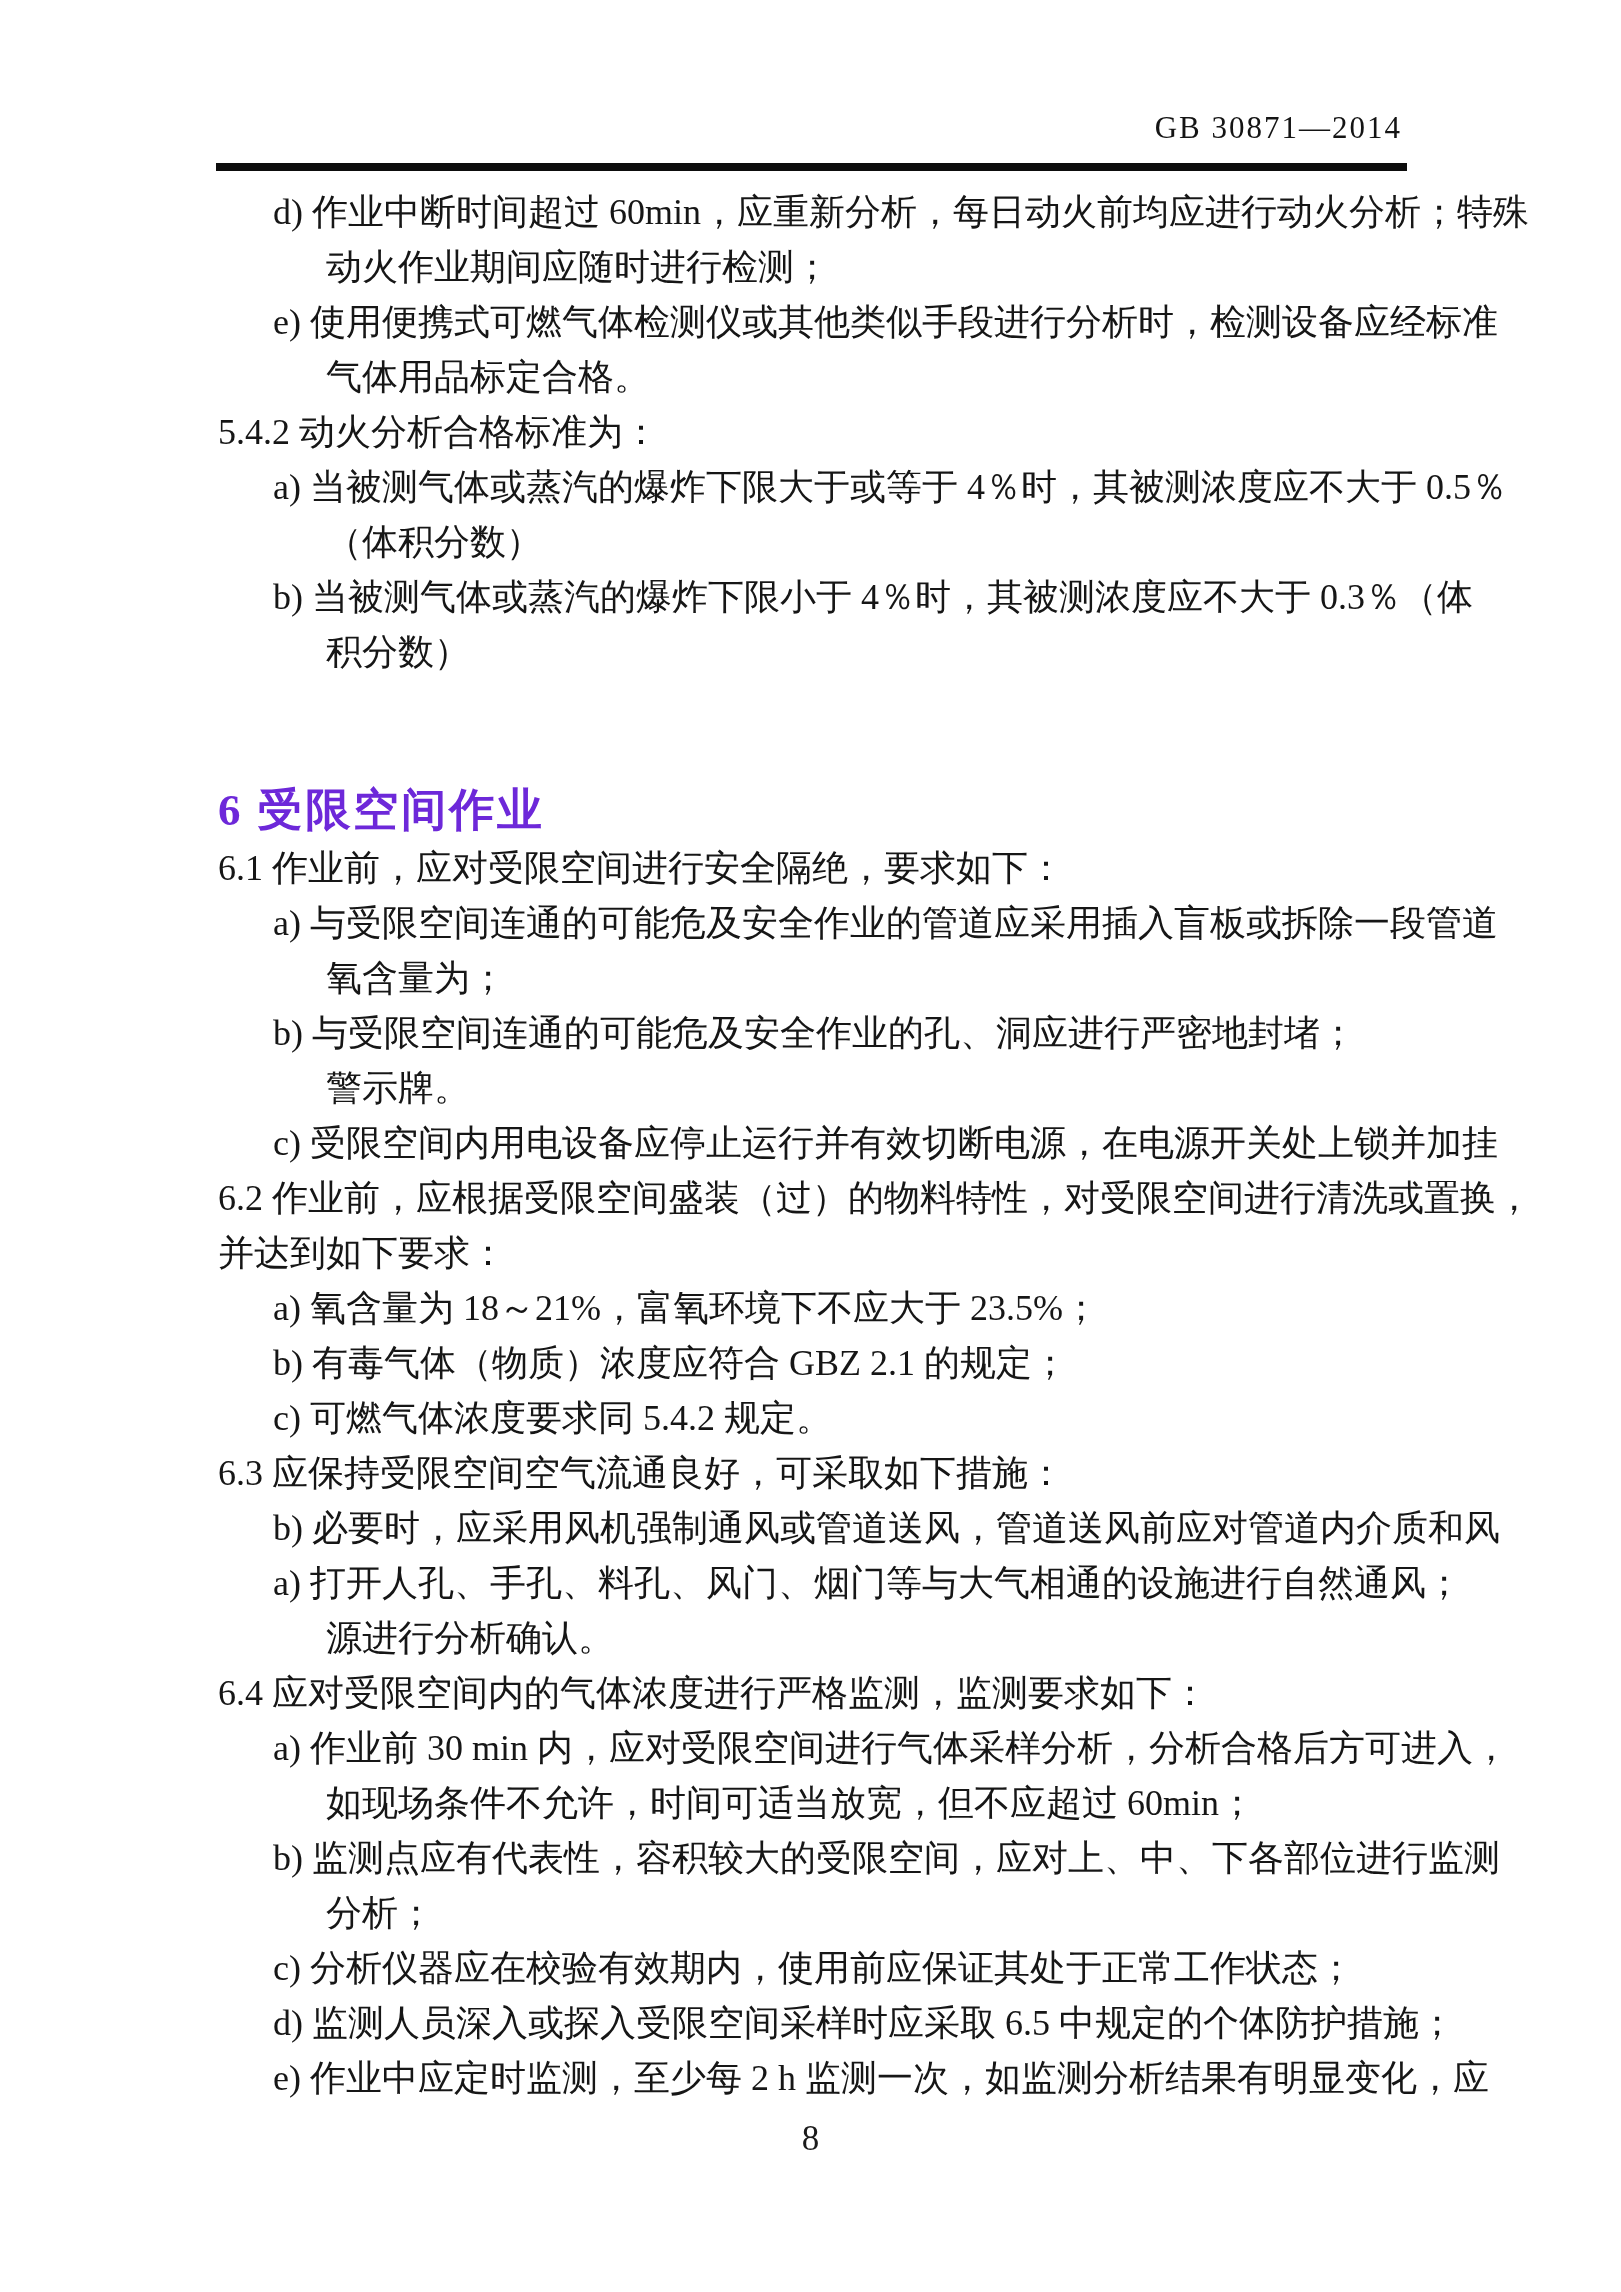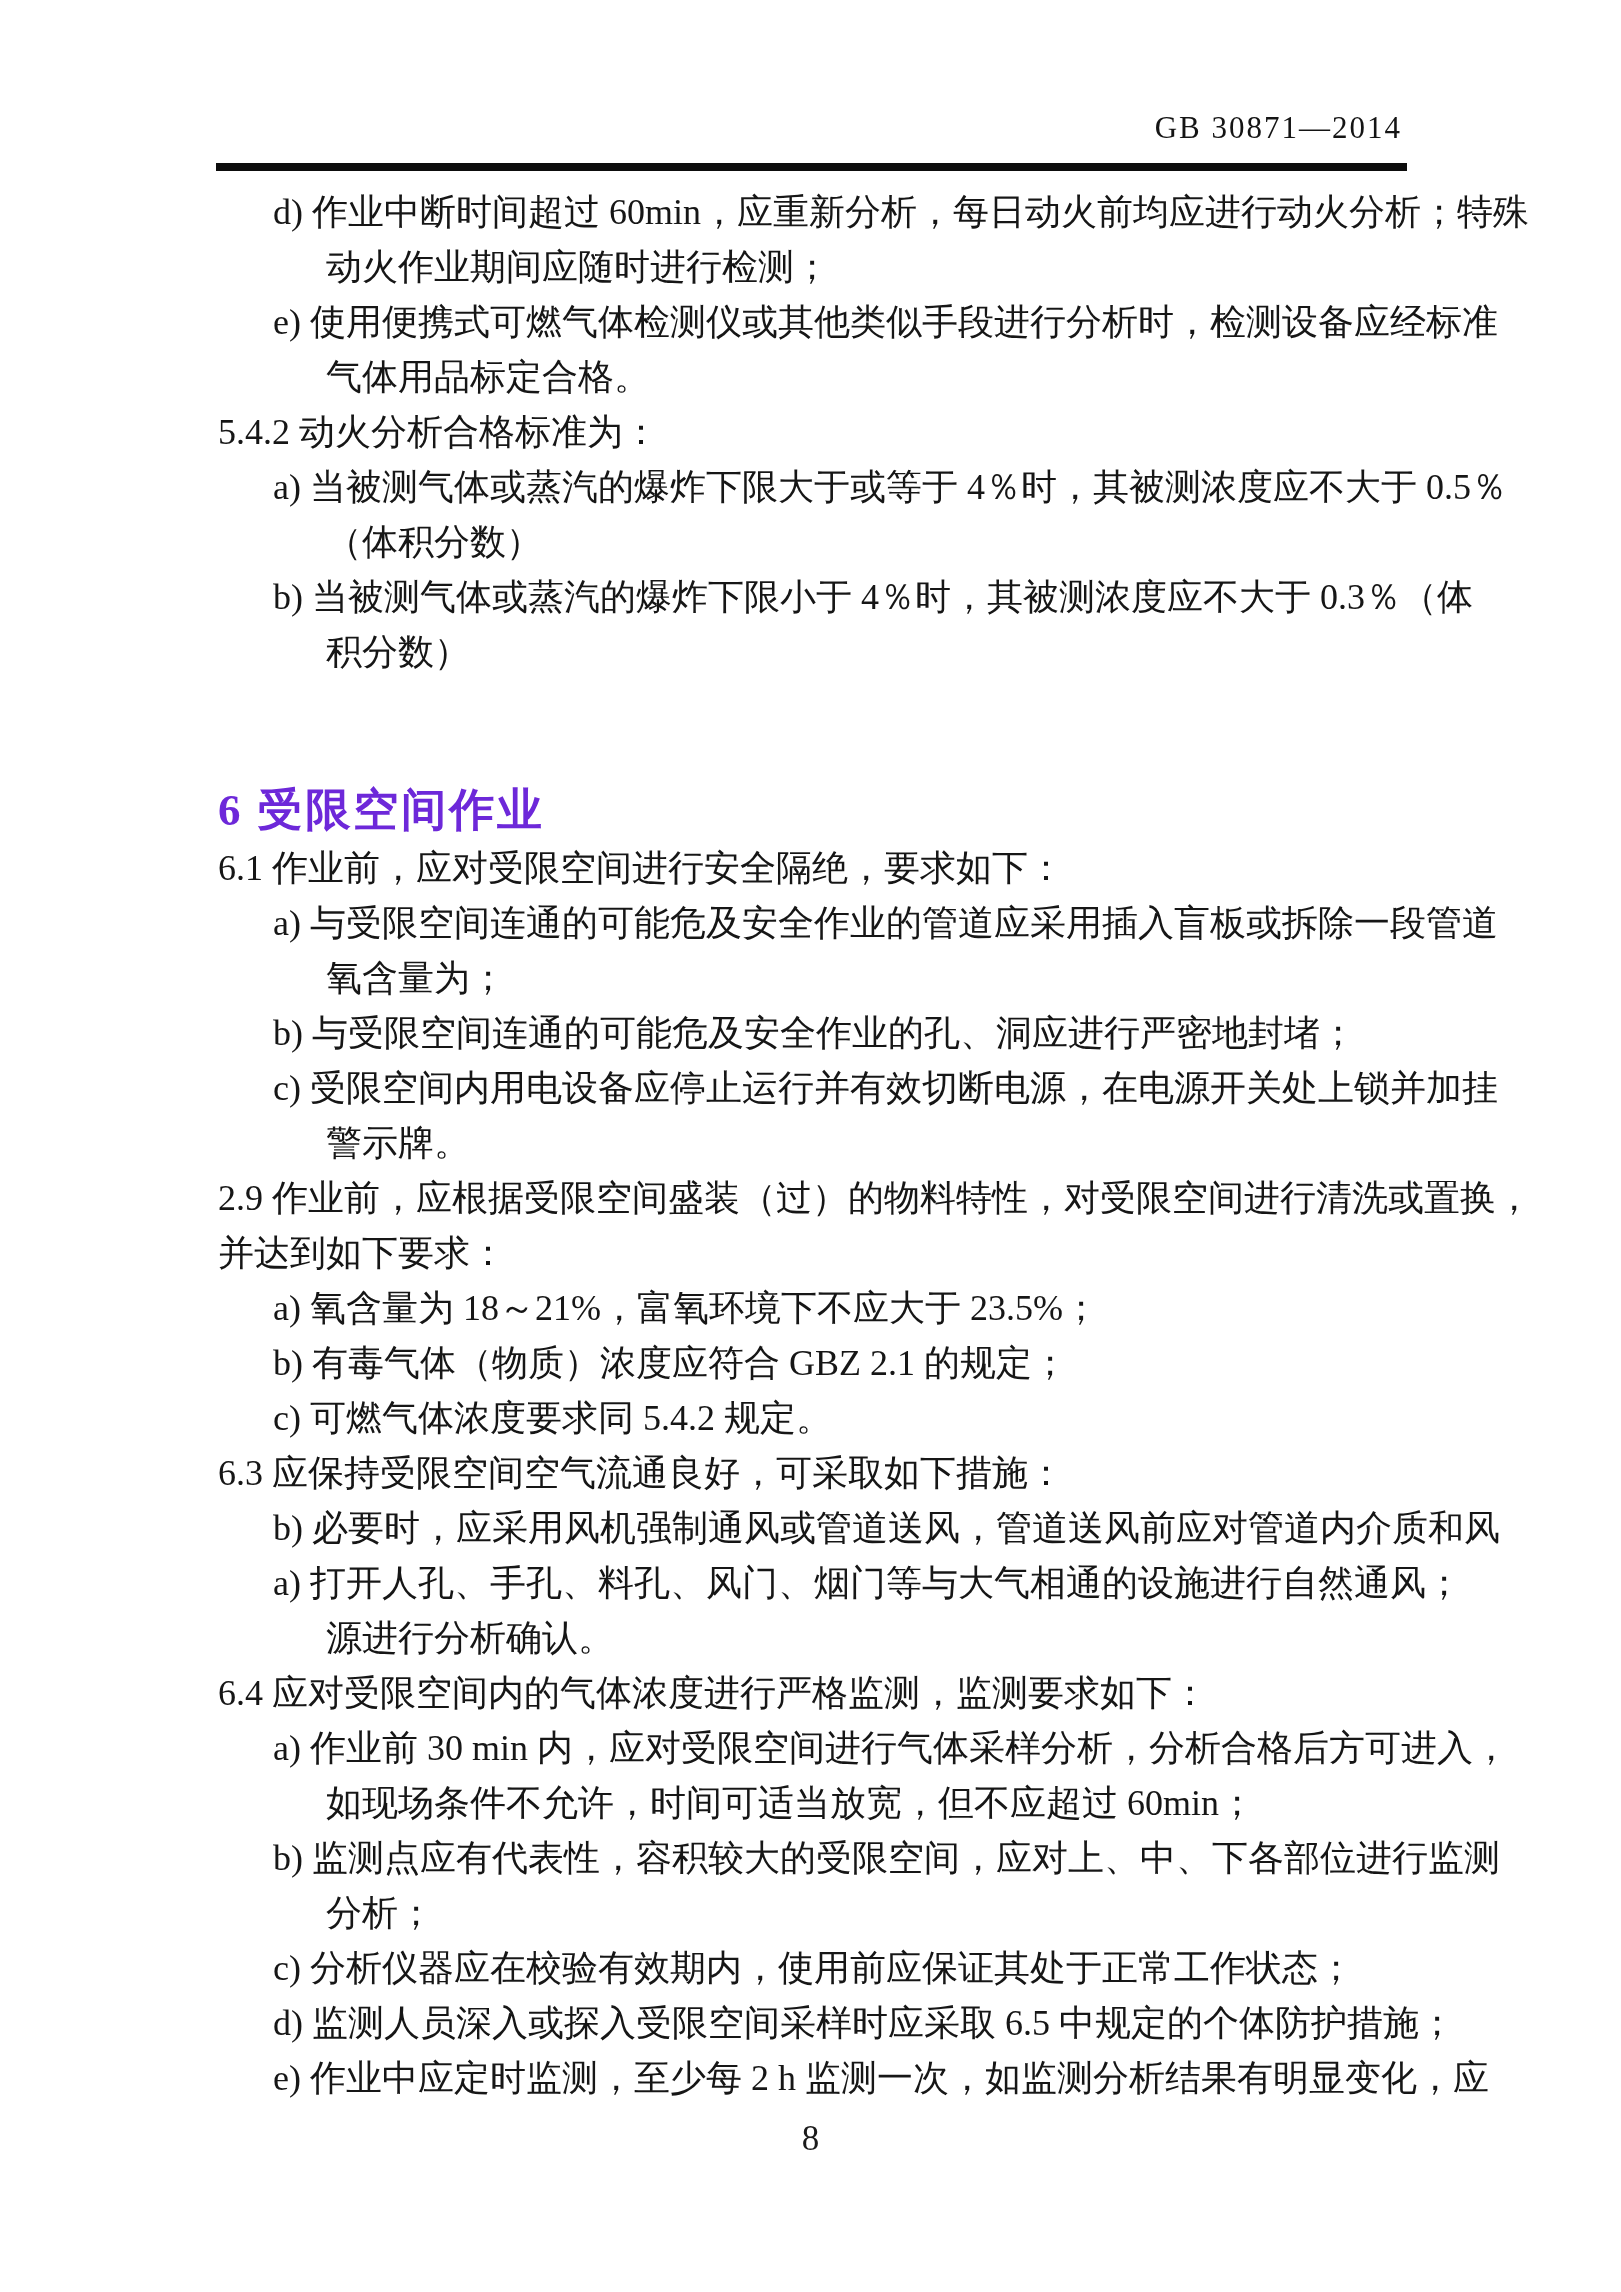--- a/index.html
+++ b/index.html
@@ -89,23 +89,23 @@
     <div class="l ind2">（体积分数）</div>
     <div class="l ind1">b) 当被测气体或蒸汽的爆炸下限小于 4％时，其被测浓度应不大于 0.3％（体</div>
     <div class="l ind2">积分数）</div>
 
     <div class="section-heading">6 受限空间作业</div>
 
     <div class="l">6.1 作业前，应对受限空间进行安全隔绝，要求如下：</div>
     <div class="l ind1">a) 与受限空间连通的可能危及安全作业的管道应采用插入盲板或拆除一段管道</div>
     <div class="l ind2">氧含量为；</div>
     <div class="l ind1">b) 与受限空间连通的可能危及安全作业的孔、洞应进行严密地封堵；</div>
+    <div class="l ind2">警示牌。</div>
     <div class="l ind1">c) 受限空间内用电设备应停止运行并有效切断电源，在电源开关处上锁并加挂</div>
-    <div class="l ind2">警示牌。</div>
-    <div class="l">2.9 作业前，应根据受限空间盛装（过）的物料特性，对受限空间进行清洗或置换，</div>
+    <div class="l">6.2 作业前，应根据受限空间盛装（过）的物料特性，对受限空间进行清洗或置换，</div>
     <div class="l">并达到如下要求：</div>
     <div class="l ind1">a) 氧含量为 18～21%，富氧环境下不应大于 23.5%；</div>
     <div class="l ind1">b) 有毒气体（物质）浓度应符合 GBZ 2.1 的规定；</div>
     <div class="l ind1">c) 可燃气体浓度要求同 5.4.2 规定。</div>
     <div class="l">6.3 应保持受限空间空气流通良好，可采取如下措施：</div>
     <div class="l ind1">b) 必要时，应采用风机强制通风或管道送风，管道送风前应对管道内介质和风</div>
     <div class="l ind1">a) 打开人孔、手孔、料孔、风门、烟门等与大气相通的设施进行自然通风；</div>
     <div class="l ind2">源进行分析确认。</div>
     <div class="l">6.4 应对受限空间内的气体浓度进行严格监测，监测要求如下：</div>
     <div class="l ind1">a) 作业前 30 min 内，应对受限空间进行气体采样分析，分析合格后方可进入，</div>

